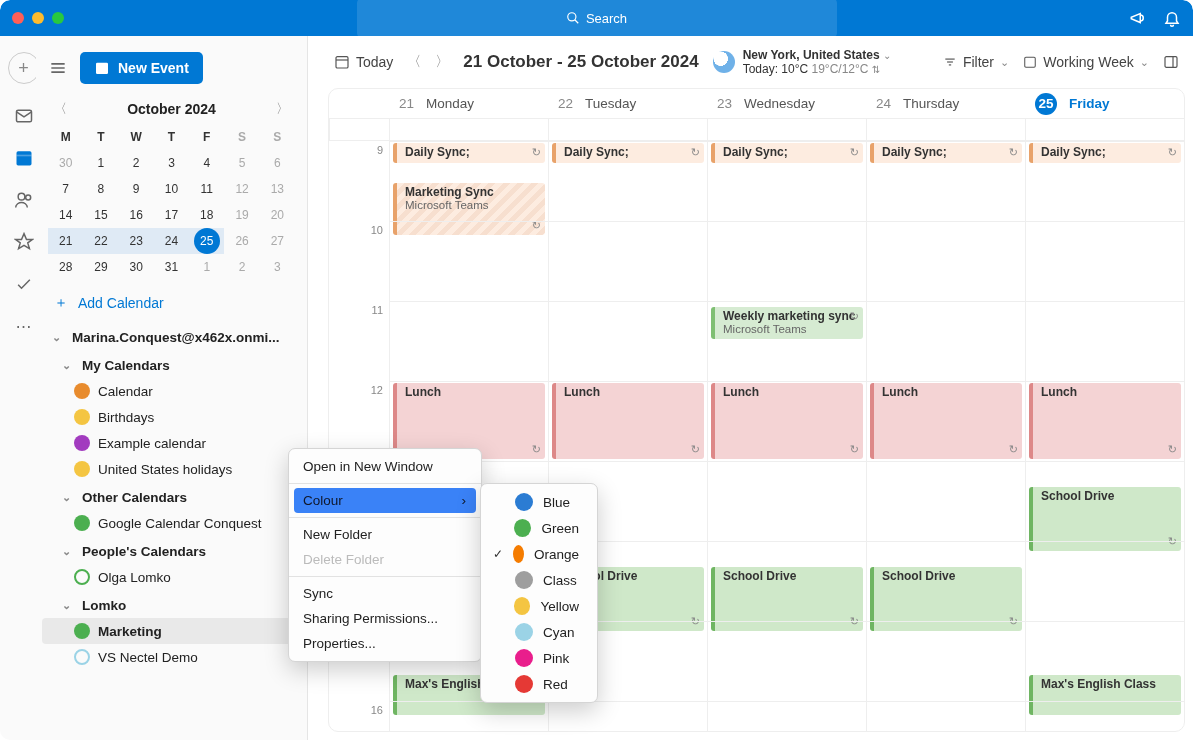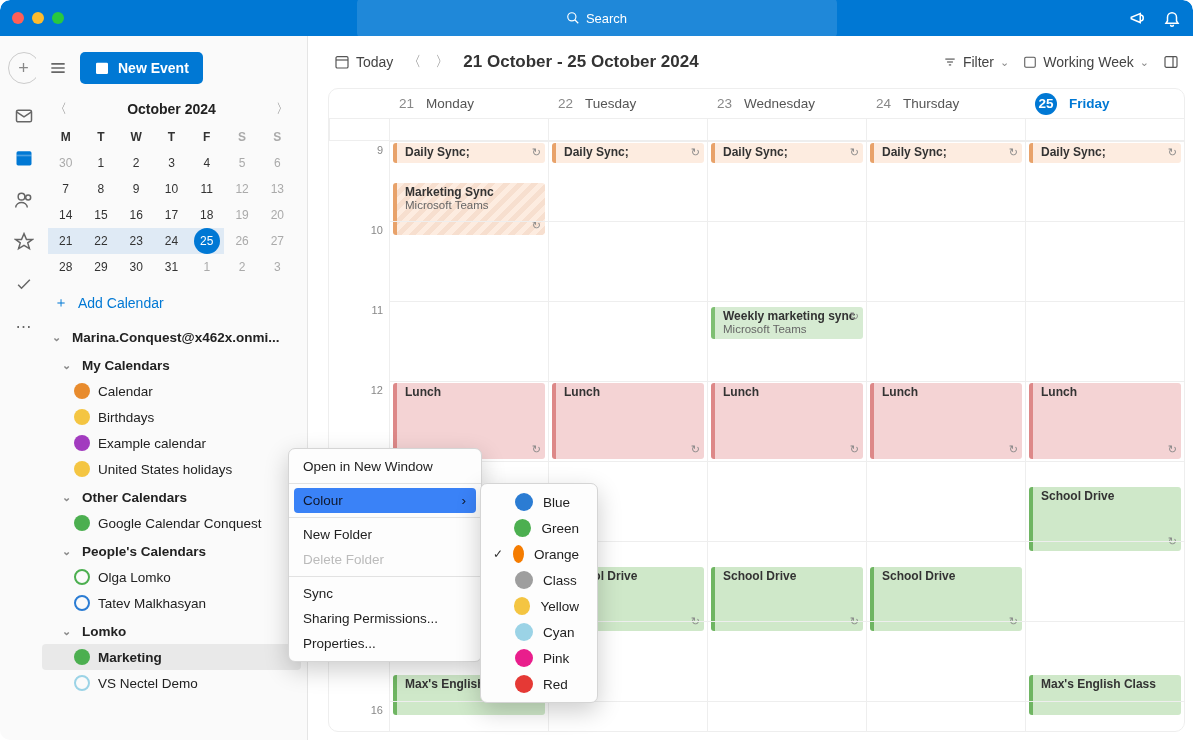--- a/index.html
+++ b/index.html
@@ -345,24 +345,20 @@
       </div>
     <div class="tree-row group" style="padding-left:26px">
       <span class="chev">⌄</span>
       <span>People's Calendars</span>
     </div>
     <div id="people-items">
         <div class="tree-row item">
           <span class="cal-dot hollow" style="background: transparent; color: rgb(76, 175, 80);"></span>
           <span>Olga Lomko</span>
         </div>
-        <div class="tree-row item">
-          <span class="cal-dot hollow" style="background: transparent; color: rgb(43, 124, 211);"></span>
-          <span>Tatev Malkhasyan</span>
-        </div>
       </div>
     <div class="tree-row group" style="padding-left:26px">
       <span class="chev">⌄</span>
       <span>Lomko</span>
     </div>
     <div id="groups-items">
         <div class="tree-row item selected">
           <span class="cal-dot" style="background: rgb(76, 175, 80); color: rgb(76, 175, 80);">✓</span>
           <span>Marketing</span>
         </div>
@@ -379,20 +375,27 @@
     <div class="tool-btn">
       <svg width="16" height="16" viewBox="0 0 24 24" fill="none" stroke="#555" stroke-width="1.8">
           <rect x="3" y="4" width="18" height="17" rx="2"></rect>
           <line x1="3" y1="9" x2="21" y2="9"></line>
         </svg>
       <span>Today</span>
     </div>
     <span style="color:#888">〈</span>
     <span style="color:#888">〉</span>
     <span class="date-range">21 October - 25 October 2024</span>
+    <div class="weather">
+      <div class="moon"></div>
+      <div>
+        <div><span class="loc">New York, United States</span> <span style="color:#888;font-size:10px">⌄</span></div>
+        <div><span>Today: 10°C</span> <span class="temp">19°C/12°C</span> <span style="color:#888;font-size:10px">⇅</span></div>
+      </div>
+    </div>
     <div class="sep"></div>
     <div class="tool-btn">
       <svg width="14" height="14" viewBox="0 0 24 24" fill="none" stroke="#555" stroke-width="2">
           <line x1="4" y1="7" x2="20" y2="7"></line>
           <line x1="7" y1="12" x2="17" y2="12"></line>
           <line x1="10" y1="17" x2="14" y2="17"></line>
         </svg>
       <span>Filter</span>
       <span style="color:#888;font-size:11px">⌄</span>
     </div>

